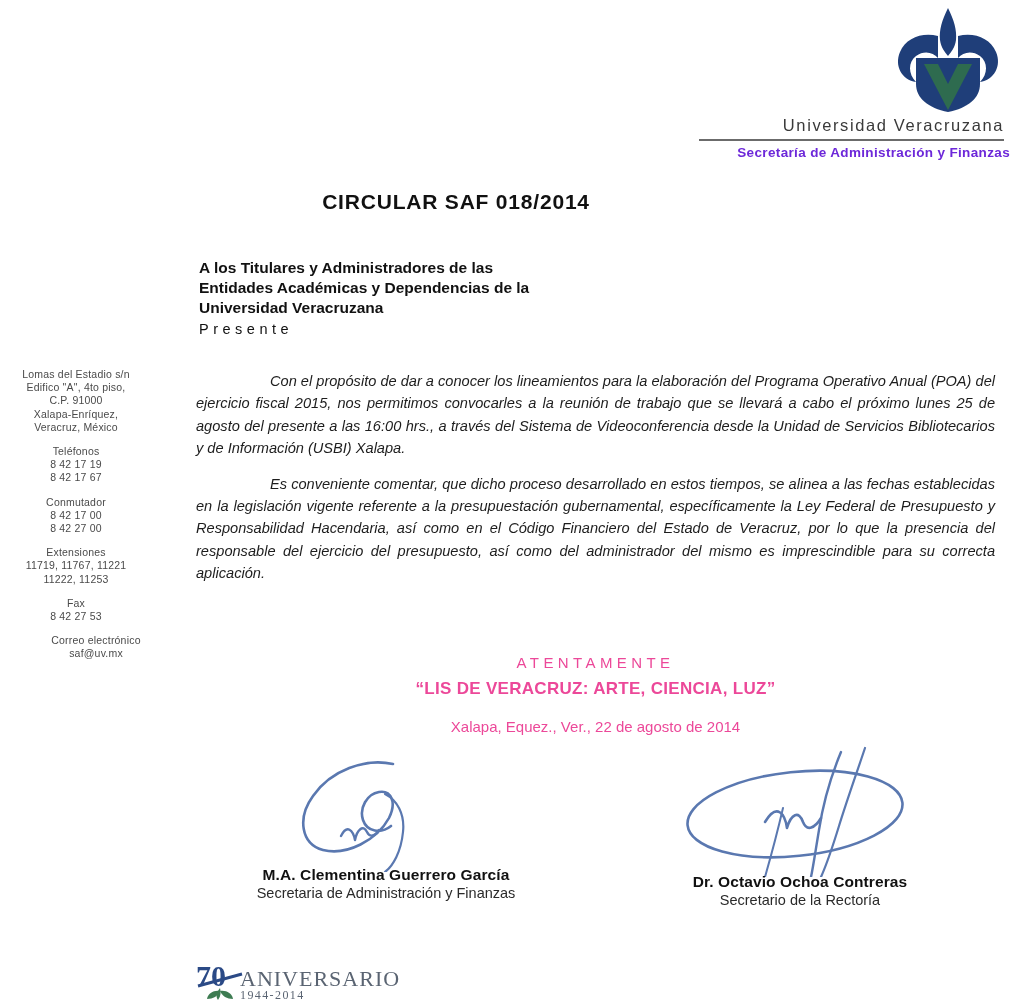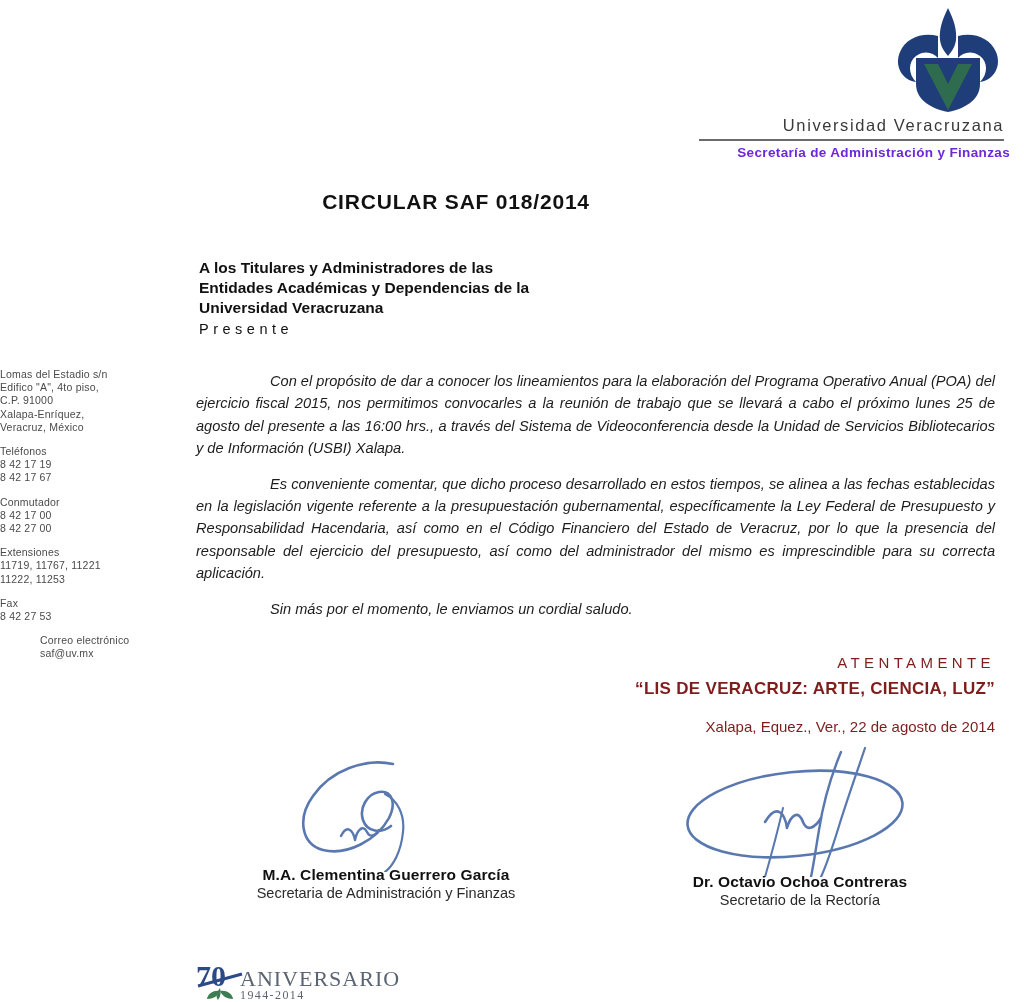--- a/index.html
+++ b/index.html
@@ -85,21 +85,21 @@
     display: block;
     margin-top: 1px;
   }
 
   
   #sidebar {
     position: absolute;
     top: 368px;
     left: 0;
     width: 152px;
-    text-align: left;
+    text-align: center;
     font-size: 10.5px;
     line-height: 13.2px;
     color: #4a4a4a;
     letter-spacing: 0.2px;
   }
   #sidebar .group { margin-bottom: 11px; }
   #sidebar .group:last-child { margin-bottom: 0; padding-left: 40px; }
 
   
   #body-text {
@@ -122,22 +122,22 @@
     text-indent: 74px;
     margin-bottom: 0;
   }
 
   
   #signoff {
     position: absolute;
     top: 654px;
     left: 196px;
     width: 799px;
-    text-align: right;
-    color: #7f1d1d;
+    text-align: center;
+    color: #ec4899;
   }
   #atentamente {
     font-size: 15px;
     letter-spacing: 4.4px;
     font-weight: 500;
   }
   #motto {
     font-size: 17px;
     font-weight: bold;
     letter-spacing: 0.3px;
@@ -246,21 +246,20 @@
     </div>
     <div class="group">
       <div>Correo electrónico</div>
       <div>saf@uv.mx</div>
     </div>
   </div>
 
   <div id="body-text">
     <p>Con el propósito de dar a conocer los lineamientos para la elaboración del Programa Operativo Anual (POA) del ejercicio fiscal 2015, nos permitimos convocarles a la reunión de trabajo que se llevará a cabo el próximo lunes 25 de agosto del presente a las 16:00 hrs., a través del Sistema de Videoconferencia desde la Unidad de Servicios Bibliotecarios y de Información (USBI) Xalapa.</p>
     <p class="no-indent-wide">Es conveniente comentar, que dicho proceso desarrollado en estos tiempos, se alinea a las fechas establecidas en la legislación vigente referente a la presupuestación gubernamental, específicamente la Ley Federal de Presupuesto y Responsabilidad Hacendaria, así como en el Código Financiero del Estado de Veracruz, por lo que la presencia del responsable del ejercicio del presupuesto, así como del administrador del mismo es imprescindible para su correcta aplicación.</p>
-    <p class="closing">Sin más por el momento, le enviamos un cordial saludo.</p>
   </div>
 
   <div id="signoff">
     <div id="atentamente">ATENTAMENTE</div>
     <div id="motto">“LIS DE VERACRUZ: ARTE, CIENCIA, LUZ”</div>
     <div id="place-date">Xalapa, Equez., Ver.,  22 de agosto de 2014</div>
   </div>
 
   <div class="sig-block" id="sig-left">
     <svg class="sig-draw" width="210" height="120" viewBox="0 0 210 120">

